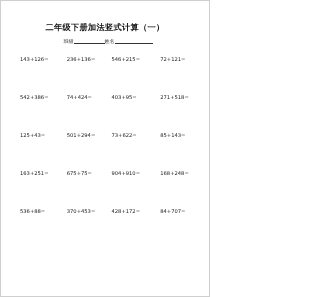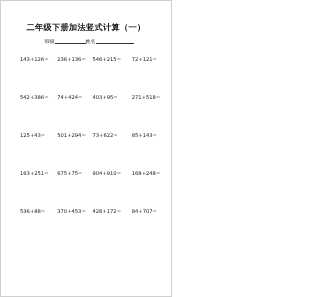--- a/index.html
+++ b/index.html
@@ -9,21 +9,21 @@
   }
   body {
     width: 210px;
     height: 297px;
     overflow: hidden;
     font-family: "Liberation Serif", "DejaVu Serif", serif;
     color: #1a1a1a;
   }
   .page {
     position: relative;
-    width: 172px;
+    width: 210px;
     height: 297px;
     box-sizing: border-box;
     border: 1px solid #cfcfcf;
     background: #ffffff;
   }
   .sheet {
     position: absolute;
     left: 0;
     top: 0;
     right: 0;

